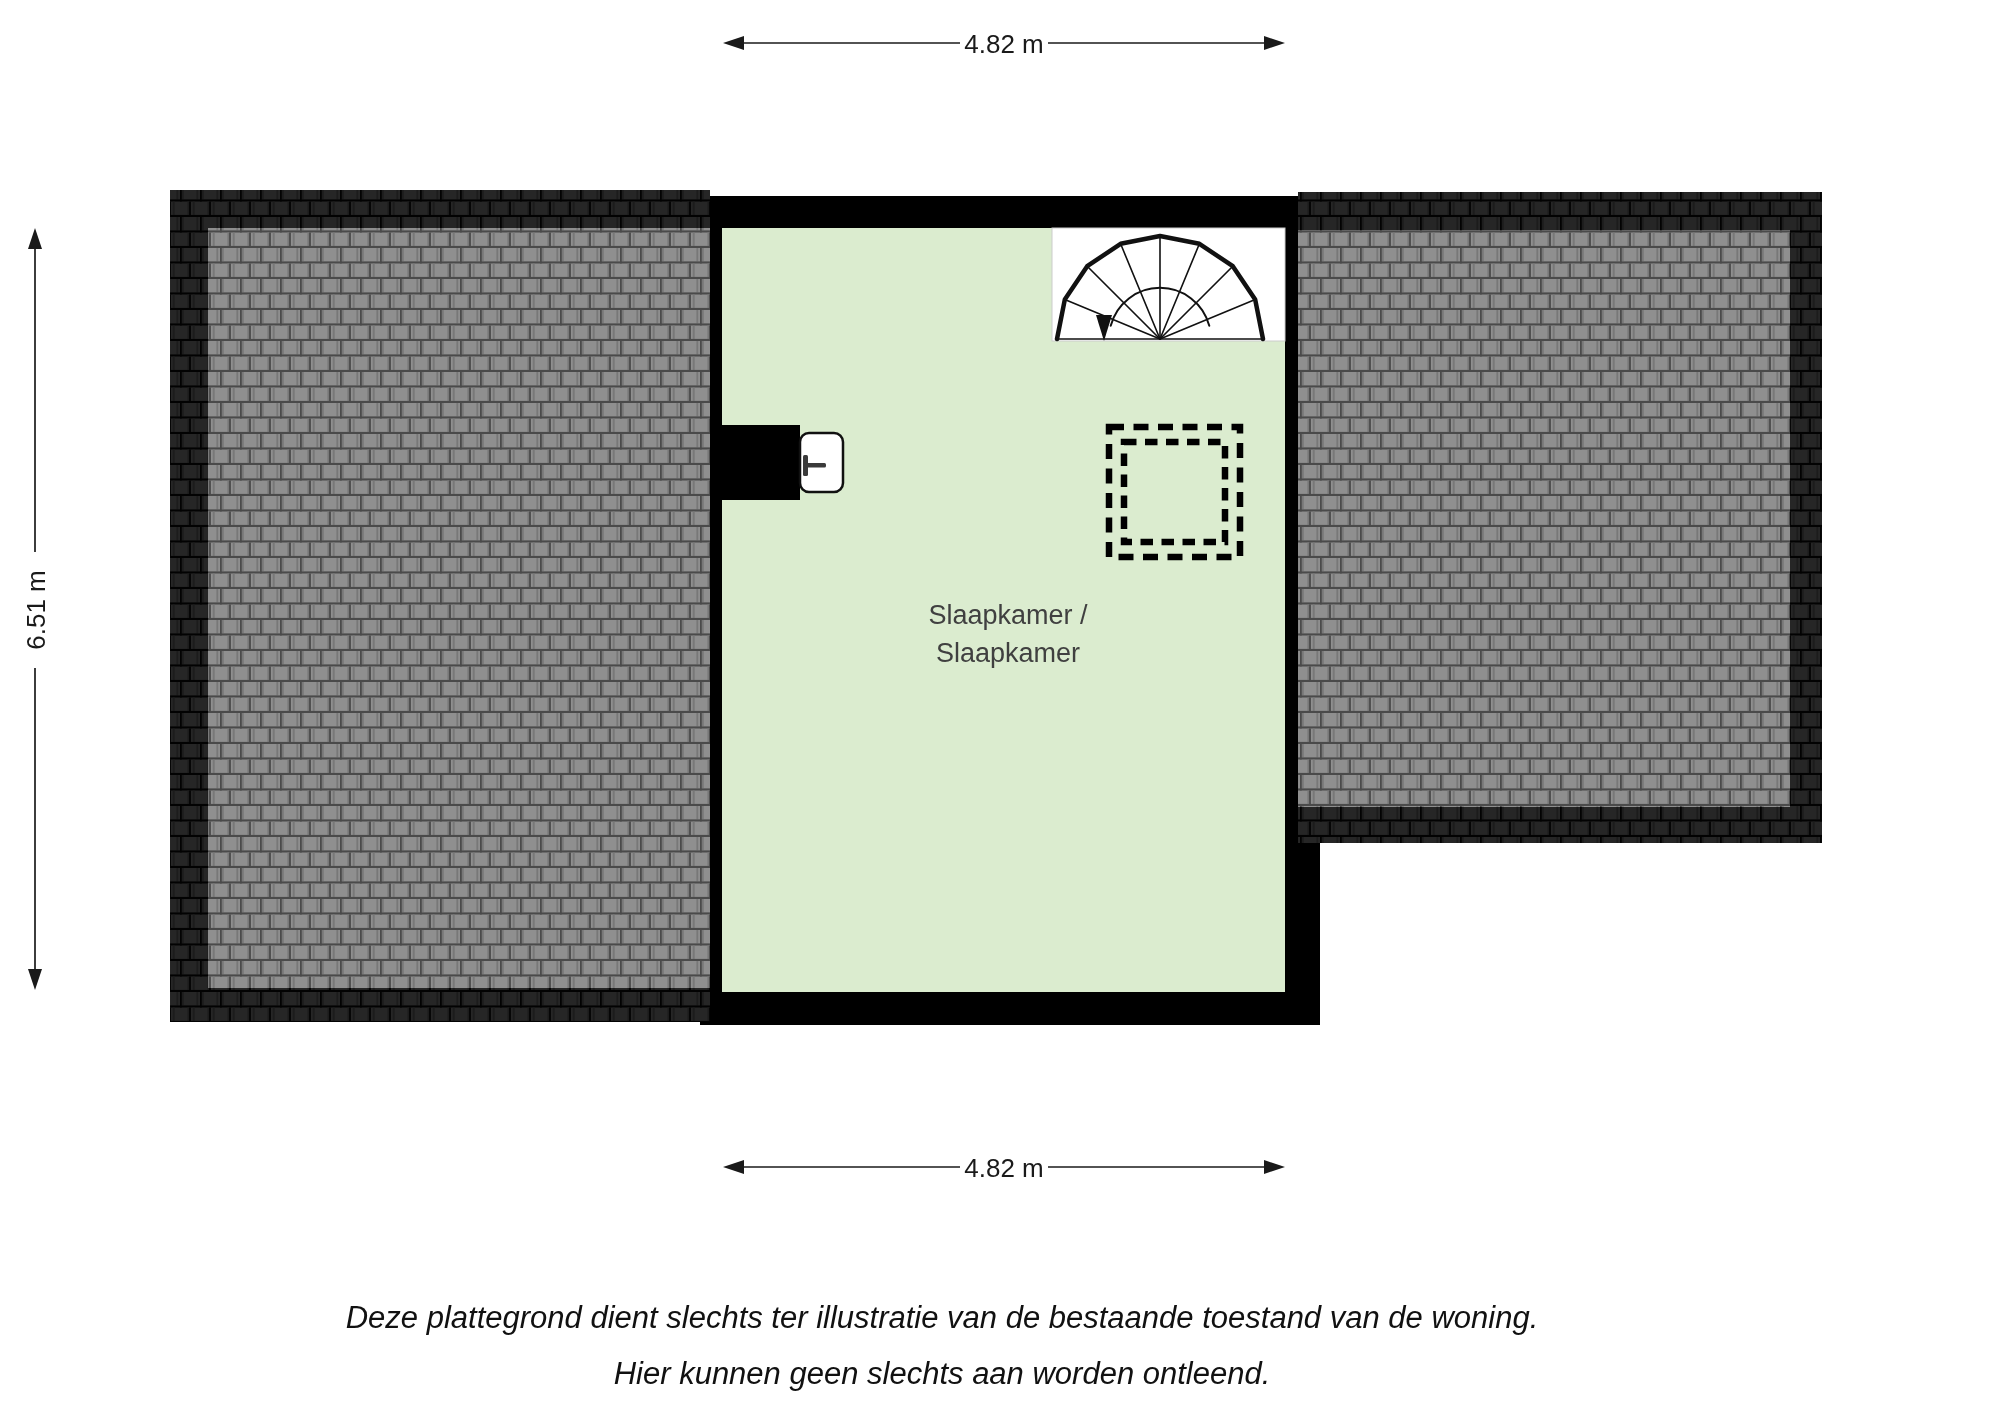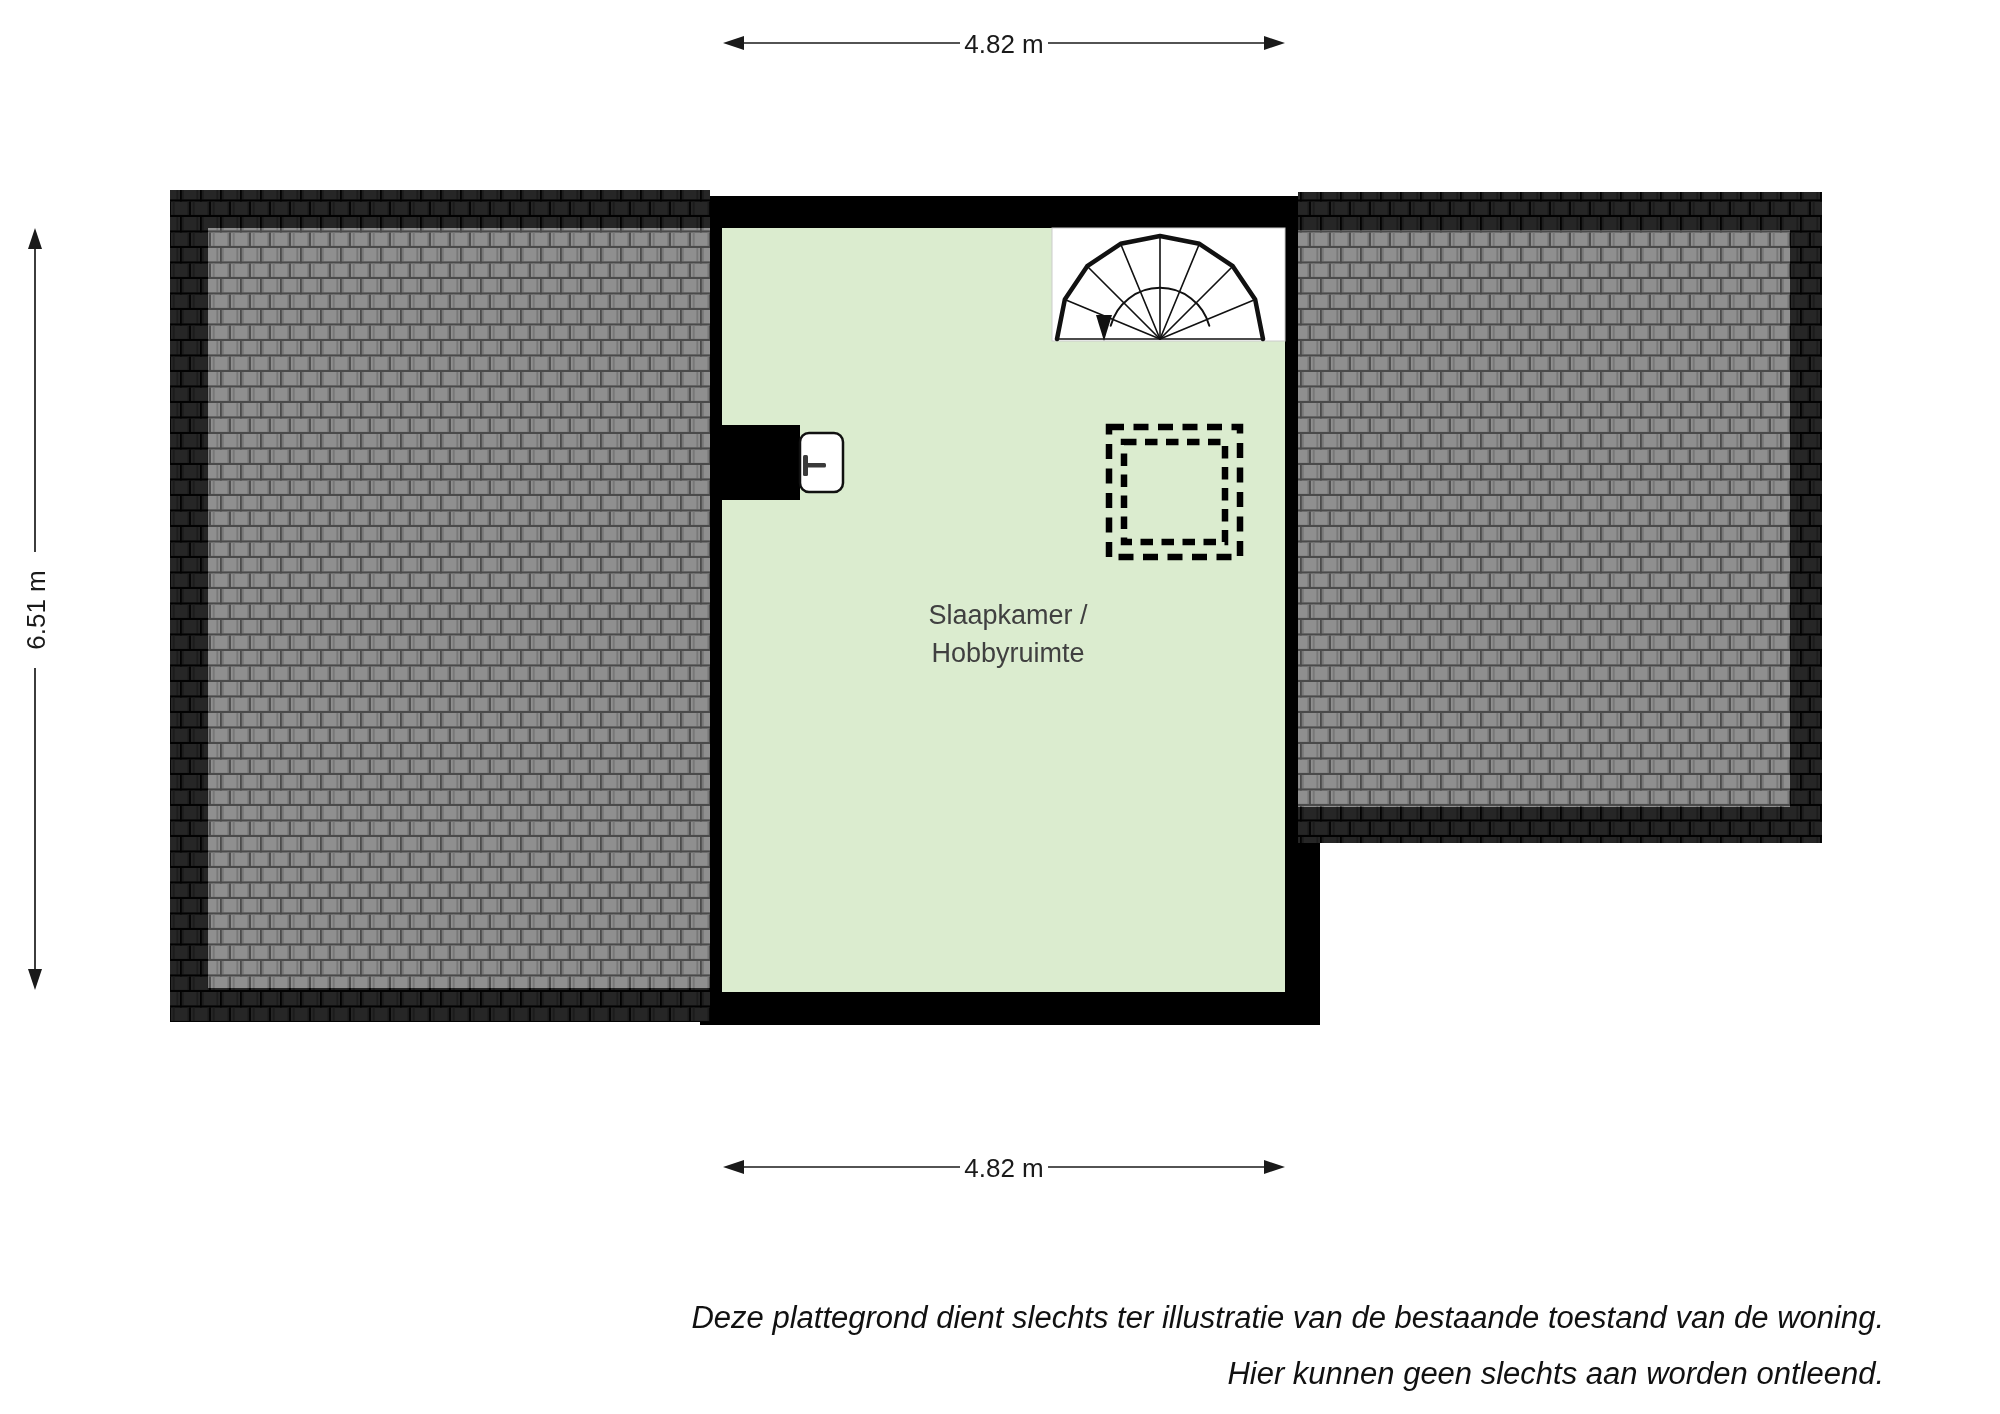--- a/index.html
+++ b/index.html
@@ -9,21 +9,21 @@
   }
   .plan-svg{position:absolute;left:0;top:0;}
   .label{position:absolute;transform:translate(-50%,-50%);white-space:nowrap;}
   .dim-label{font-size:26px;color:#1a1a1a;}
   .dim-label.vert{transform:translate(-50%,-50%) rotate(-90deg);}
   .room-label{
     position:absolute;left:1008px;top:634px;transform:translate(-50%,-50%);
     text-align:center;font-size:27px;line-height:38px;color:#404040;
   }
   .disclaimer{
-    position:absolute;left:0;right:0;top:1290px;text-align:right;
+    position:absolute;left:0;right:0;top:1290px;text-align:center;
     font-style:italic;font-size:31px;line-height:56px;color:#111;
   }
 </style>
 </head>
 <body>
 
 <div class="stage">
 
   <svg class="plan-svg" width="2000" height="1414" viewBox="0 0 2000 1414">
     <defs>
@@ -141,21 +141,21 @@
   <div class="label dim-label" style="left:1004px;top:44px;">4.82 m</div>
 
   <div class="label dim-label" style="left:1004px;top:1168px;">4.82 m</div>
 
   <div class="label dim-label vert" style="left:36px;top:610px;">6.51 m</div>
 
   <div class="label dim-label vert" style="left:1964px;top:610px;">6.51 m</div>
 
   <div class="room-label">
     <div>Slaapkamer /</div>
-    <div>Hobbyruimte</div>
+    <div>Slaapkamer</div>
   </div>
 
   <div class="disclaimer">
     <div>Deze plattegrond dient slechts ter illustratie van de bestaande toestand van de woning.</div>
     <div>Hier kunnen geen slechts aan worden ontleend.</div>
   </div>
 
 </div>
 
 </body></html>

